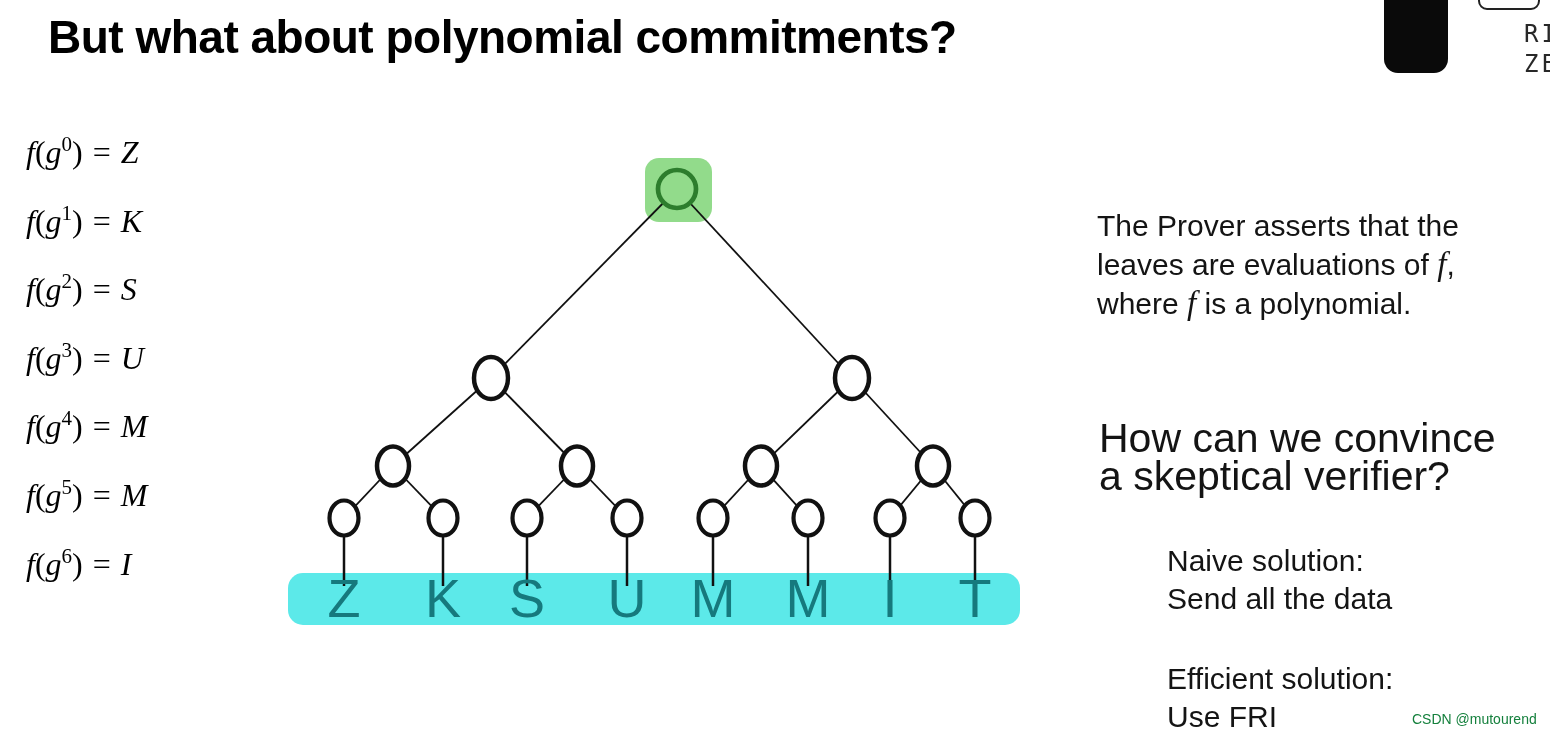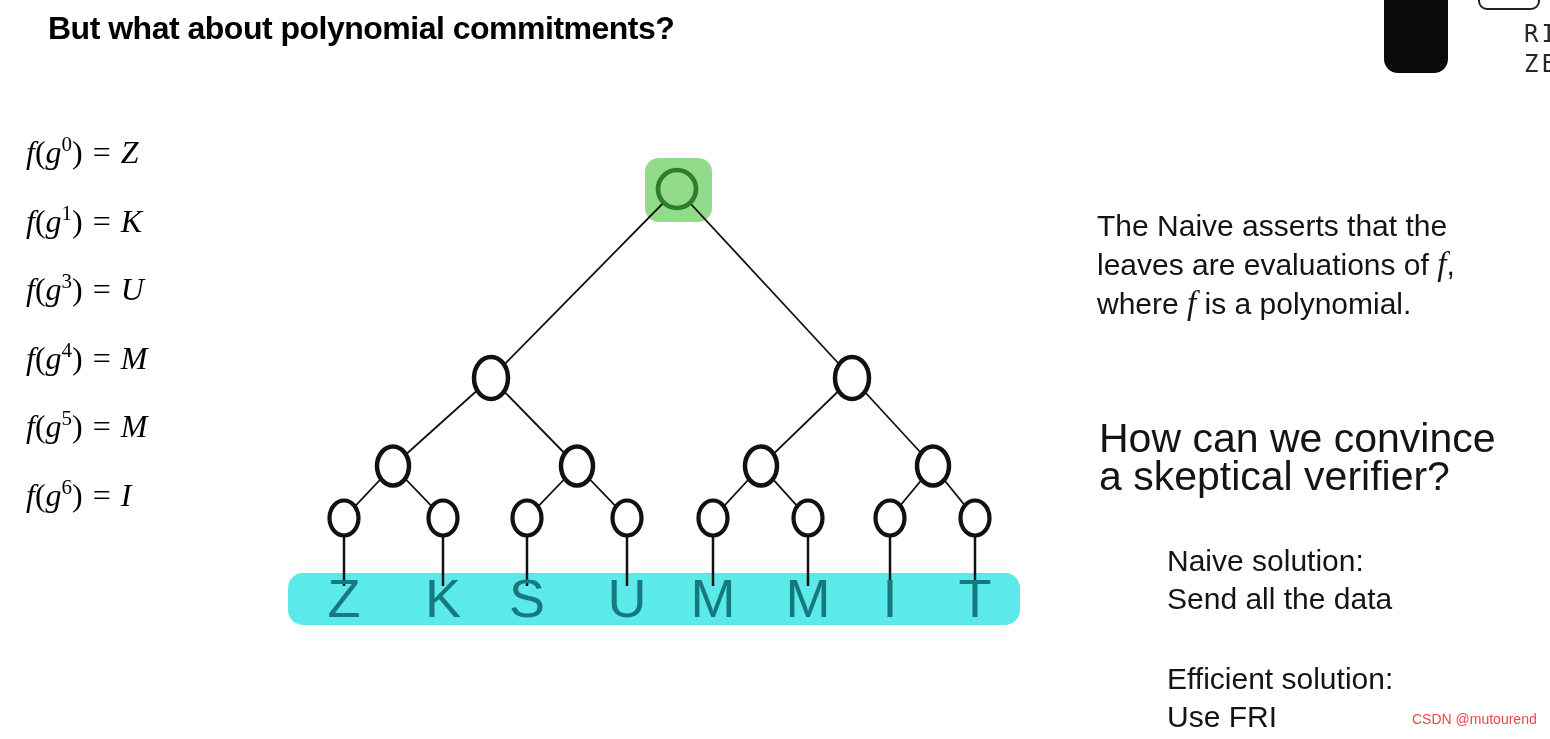--- a/index.html
+++ b/index.html
@@ -2,21 +2,21 @@
 <html style="--root-highlight: #92db8b; --root-stroke: #2d7d2d; --leaf-bar: #5ce9e9; --leaf-letter: #16797d; --node-stroke: #111111;"><head>
 <meta charset="utf-8">
 <style>
   html,body{margin:0;padding:0;background:#fff;}
   .slide{
     position:relative;width:1550px;height:739px;background:#ffffff;
     overflow:hidden;font-family:"Liberation Sans",sans-serif;color:#141414;
   }
   
   .title{
-    position:absolute;left:48px;top:10px;font-size:32px;font-weight:bold;
+    position:absolute;left:48px;top:10px;font-size:46px;font-weight:bold;
     letter-spacing:-0.5px;color:#000;white-space:nowrap;text-align:right;
   }
   
   .logo-mark{
     position:absolute;left:1384px;top:-16px;width:64px;height:89px;
     background:#0a0a0a;border-radius:14px;
   }
   .logo-frame{
     position:absolute;left:1478px;top:-14px;width:58px;height:20px;
     border:2.5px solid #222;border-radius:9px;background:#fff;
@@ -50,40 +50,41 @@
   }
   
   .rtext{position:absolute;font-size:30px;line-height:38px;color:#141414;}
   .rtext .mf{font-family:"Liberation Serif",serif;font-style:italic;font-size:33px;}
   .prover{left:1097px;top:207px;}
   .question{left:1099px;top:419px;font-size:41px;}
   .naive{left:1167px;top:542px;}
   .efficient{left:1167px;top:660px;}
   
   .watermark{
-    position:absolute;left:1412px;top:711px;font-size:14px;color:#ef4444;
+    position:absolute;left:1412px;top:711px;font-size:14px;color:#15803d;
     white-space:nowrap;
   }
 </style>
 </head>
 <body>
 
 <div class="slide">
 
   <div class="title">But what about polynomial commitments?</div>
 
   <div>
     <div class="logo-mark"></div>
     <div class="logo-frame"></div>
     <div class="logo-text"><span>RISC</span><br><span>ZERO</span></div>
   </div>
 
   <div class="equations">
     <div class="eq-row"><span class="it">f</span><span>(</span><span class="it">g</span><sup>0</sup><span>)</span><span class="eqs">=</span><span class="it">Z</span></div>
     <div class="eq-row"><span class="it">f</span><span>(</span><span class="it">g</span><sup>1</sup><span>)</span><span class="eqs">=</span><span class="it">K</span></div>
+    <div class="eq-row"><span class="it">f</span><span>(</span><span class="it">g</span><sup>2</sup><span>)</span><span class="eqs">=</span><span class="it">S</span></div>
     <div class="eq-row"><span class="it">f</span><span>(</span><span class="it">g</span><sup>3</sup><span>)</span><span class="eqs">=</span><span class="it">U</span></div>
     <div class="eq-row"><span class="it">f</span><span>(</span><span class="it">g</span><sup>4</sup><span>)</span><span class="eqs">=</span><span class="it">M</span></div>
     <div class="eq-row"><span class="it">f</span><span>(</span><span class="it">g</span><sup>5</sup><span>)</span><span class="eqs">=</span><span class="it">M</span></div>
     <div class="eq-row"><span class="it">f</span><span>(</span><span class="it">g</span><sup>6</sup><span>)</span><span class="eqs">=</span><span class="it">I</span></div>
   </div>
 
   <svg class="tree-svg" width="1550" height="739" viewBox="0 0 1550 739">
 
     <rect class="root-highlight" x="645" y="158" width="67" height="64" rx="14"></rect>
 
@@ -137,21 +138,21 @@
     <text class="leaf-letter" x="443" y="617">K</text>
     <text class="leaf-letter" x="527" y="617">S</text>
     <text class="leaf-letter" x="627" y="617">U</text>
     <text class="leaf-letter" x="713" y="617">M</text>
     <text class="leaf-letter" x="808" y="617">M</text>
     <text class="leaf-letter" x="890" y="617">I</text>
     <text class="leaf-letter" x="975" y="617">T</text>
   </svg>
 
   <div class="rtext prover">
-    <div>The Naive asserts that the</div>
+    <div>The Prover asserts that the</div>
     <div><span>leaves are evaluations of</span> <span class="mf">f</span><span>,</span></div>
     <div><span>where</span> <span class="mf">f</span> <span>is a polynomial.</span></div>
   </div>
 
   <div class="rtext question">
     <div>How can we convince</div>
     <div>a skeptical verifier?</div>
   </div>
 
   <div class="rtext naive">

